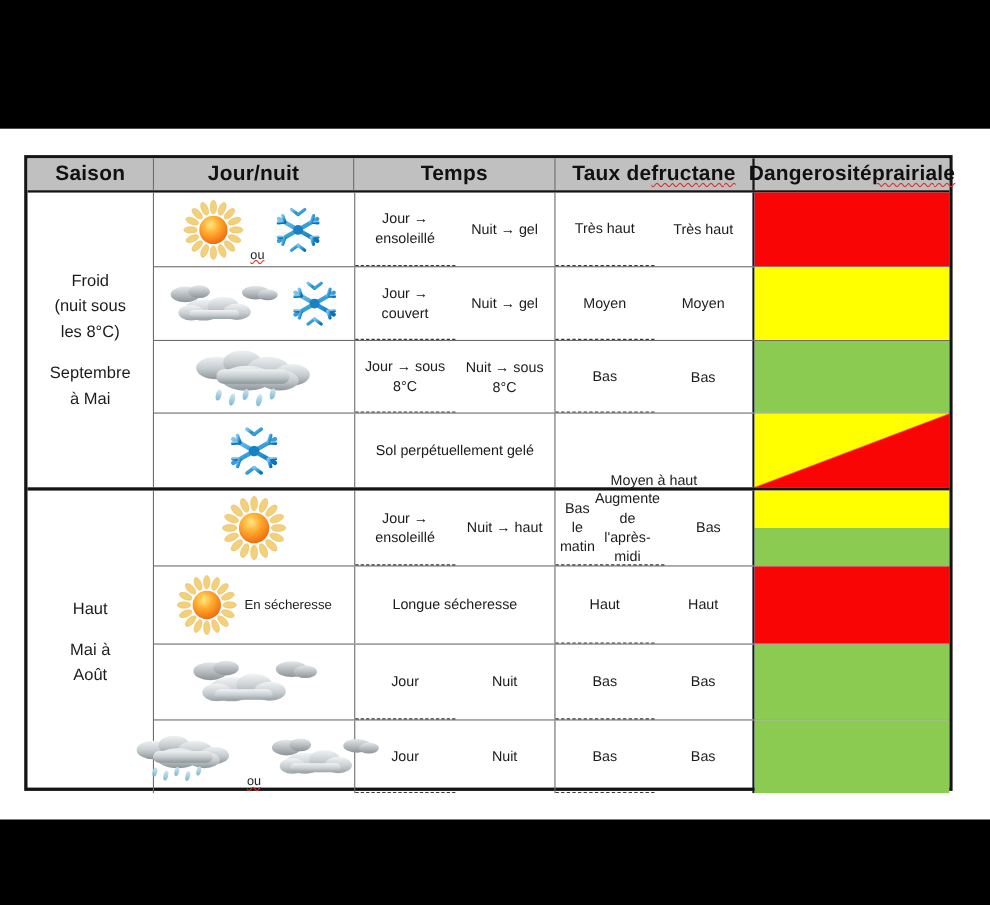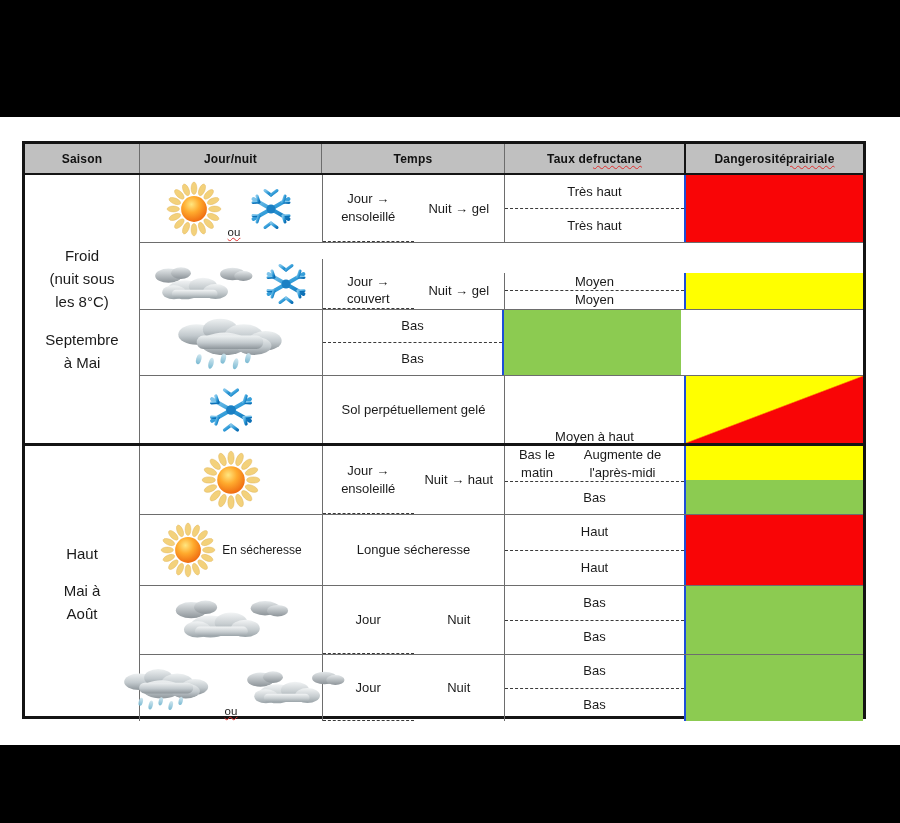--- a/index.html
+++ b/index.html
@@ -34,21 +34,21 @@
   .vline{border-right:1px solid #6d6d6d;}
   .vline-strong{border-right:2px solid #141414;}
 
   
   .header{
     height:31px;background:#c0c0c0;
     border-bottom:2px solid #141414;
   }
   .header .cell{
     display:flex;align-items:center;justify-content:center;
-    font-size:12px;font-weight:bold;color:#111;
+    font-size:19px;font-weight:bold;color:#111;
     letter-spacing:.2px;
   }
   .misspell{
     text-decoration:underline;
     text-decoration-color:#e03030;
     text-decoration-style:wavy;
     text-decoration-thickness:1px;
     text-underline-offset:2px;
   }
 
@@ -90,22 +90,22 @@
 
   .mid-cols{flex:1 1 auto;display:flex;}
 
   .jour-col{
     flex:0 0 182px;width:182px;
     border-right:1px solid #6d6d6d;
     display:flex;flex-direction:row;box-sizing:border-box;
   }
   .taux-col{
     flex:0 0 181px;width:181px;
-    border-right:2px solid #1d4ed8;
-    display:flex;flex-direction:column;box-sizing:border-box;
+    border-right:2px solid #0f172a;
+    display:flex;flex-direction:row;box-sizing:border-box;
   }
   .danger-col{
     flex:0 0 177px;width:177px;
     display:flex;flex-direction:column;box-sizing:border-box;
     position:relative;
   }
 
   .sub{
     flex:1 1 0;display:flex;align-items:center;justify-content:center;
     text-align:center;font-size:13px;color:#1b1b1b;line-height:1.35;
@@ -239,21 +239,21 @@
                   </div>
                   <div class="sub">
                     <span>Très haut</span>
                   </div>
                 </div>
                 <div class="danger-col">
                   <div class="swatch full" style="background: rgb(249, 5, 6);"></div>
                 </div>
               </div>
             </div>
-            <div class="wrow" style="height: 67px; align-items: flex-end;">
+            <div class="wrow" style="height: 67px;">
               <div class="temps-cell">
                 <span class="icon">
   <svg width="104" height="49.92" viewBox="0 0 250 120">
     <defs>
                       <linearGradient id="cl" x1="0" y1="0" x2="0" y2="1">
       <stop offset="0%" stop-color="#f2f4f5"></stop>
                         <stop offset="55%" stop-color="#c8ced1"></stop>
       <stop offset="100%" stop-color="#9aa3a8"></stop>
                       </linearGradient>
      <linearGradient id="cl2" x1="0" y1="0" x2="0" y2="1">
@@ -351,20 +351,24 @@
     <g fill="url(#dr)" opacity="0.92">
       <ellipse cx="62" cy="98" rx="5" ry="10" transform="rotate(14 62 98)"></ellipse>
       <ellipse cx="86" cy="106" rx="5" ry="11" transform="rotate(14 86 106)"></ellipse>
       <ellipse cx="110" cy="97" rx="5" ry="10" transform="rotate(14 110 97)"></ellipse>
       <ellipse cx="134" cy="107" rx="5" ry="11" transform="rotate(14 134 107)"></ellipse>
       <ellipse cx="158" cy="96" rx="5" ry="10" transform="rotate(14 158 96)"></ellipse>
     </g>
   </svg></span>
               </div>
               <div class="mid-cols">
+                <div class="jour-col">
+                  <div class="sub dashed">Jour → sous 8°C</div>
+                  <div class="sub">Nuit → sous 8°C</div>
+                </div>
                 <div class="taux-col">
                   <div class="sub dashed">
                     <span>Bas</span>
                   </div>
                   <div class="sub">
                     <span>Bas</span>
                   </div>
                 </div>
                 <div class="danger-col">
                   <div class="swatch full" style="background: rgb(140, 203, 81);"></div>

